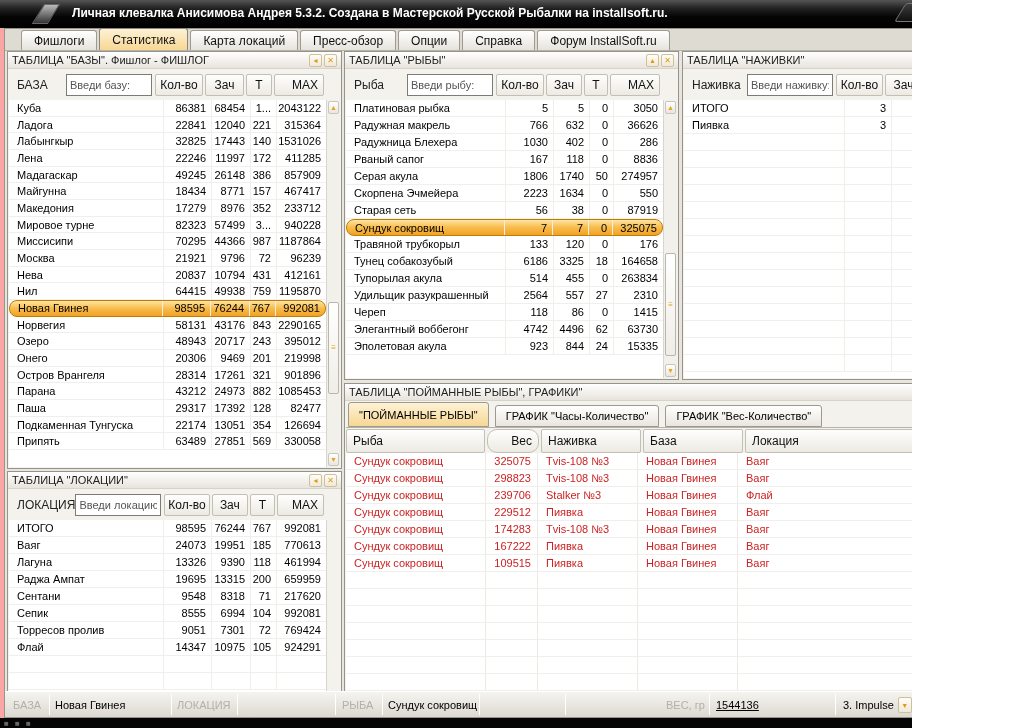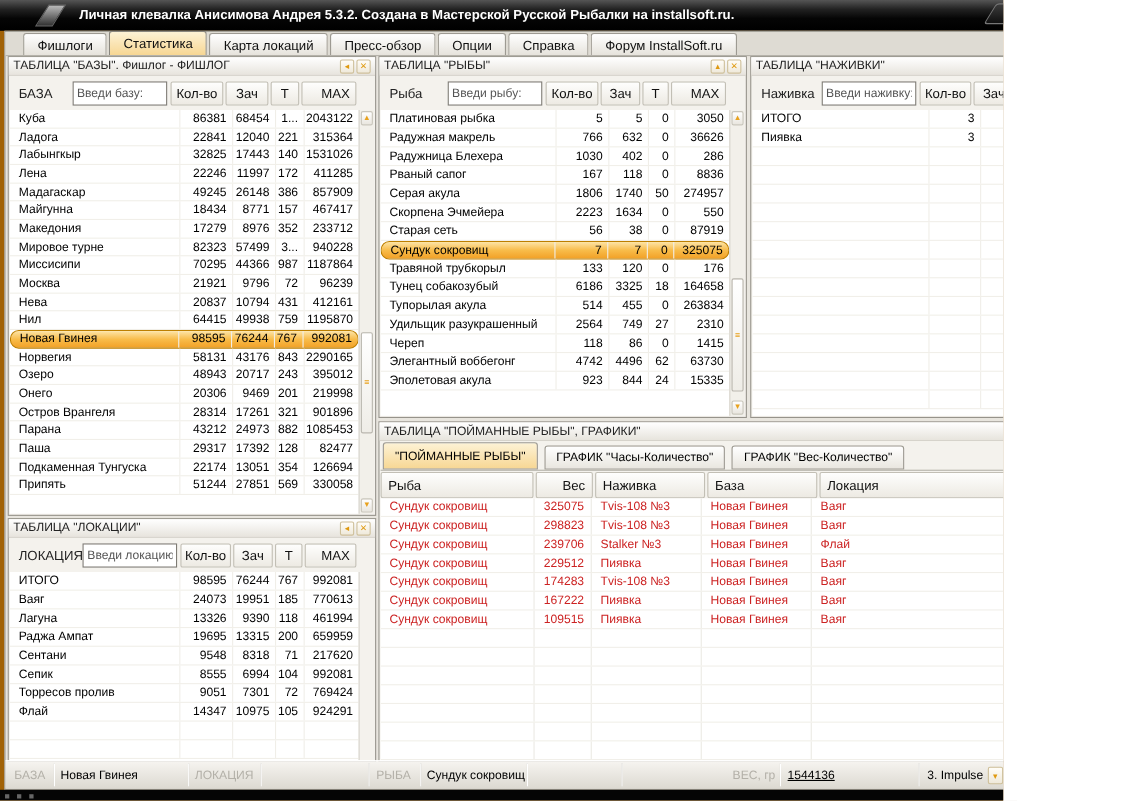--- a/index.html
+++ b/index.html
@@ -1,19 +1,19 @@
 <!DOCTYPE html>
 <html><head>
 <meta charset="utf-8">
 <style>
   * { margin:0; padding:0; box-sizing:border-box; }
   html,body { width:1024px; height:728px; }
   body { font-family:"Liberation Sans", sans-serif; }
 
-  .window { position:relative; width:912px; height:728px; background:#a16207; overflow:hidden; }
+  .window { position:relative; width:912px; height:728px; background:#fca5a5; overflow:hidden; }
 
   
   .titlebar { position:absolute; left:0; top:0; width:1024px; height:28px;
     background:linear-gradient(#555 0%, #222 30%, #050505 60%, #000 100%); }
   .titlebar .deco1 { position:absolute; left:38px; top:4px; width:16px; height:20px;
     background:linear-gradient(#bbb,#333); transform:skewX(-32deg); border:1px solid #666; }
   .title-text { position:absolute; left:72px; top:6px; color:#fff; font-size:12px; font-weight:bold; white-space:nowrap; }
   .win-btn { position:absolute; top:3px; height:19px; transform:skewX(-32deg); border-radius:3px;
     display:flex; align-items:center; justify-content:center; cursor:default; }
   .btn-min { left:900px; width:52px; background:linear-gradient(#3c3c3c,#101010); border:1px solid #777; }
@@ -87,21 +87,21 @@
   .ctabs { position:absolute; top:17px; left:1px; right:1px; height:26px; display:flex;
     align-items:flex-end; padding-left:2px; background:#f4f2ed; }
   .ctab { height:22px; padding:0 10px; margin-right:6px; font-size:11px; display:flex; align-items:center;
     background:linear-gradient(#ffffff,#e9e6df); border:1px solid #9d9a92; border-radius:3px 3px 0 0; cursor:default; }
   .ctab.active { background:linear-gradient(#fdf2d5,#f7d794); height:25px; }
   .cheads { position:absolute; top:43px; left:1px; right:1px; height:26px; display:flex;
     align-items:center; border-top:1px solid #b5b2aa; background:#f4f2ed; }
   .chead2 { height:24px; margin-right:2px; background:linear-gradient(#fefefd,#edeae3);
     border:1px solid #c2bfb5; border-radius:2px; font-size:12px; color:#111;
     display:flex; align-items:center; padding:0 6px; }
-  .k0 { width:139px; } .k1 { width:52px; justify-content:flex-end; } .k2 { width:100px; }
+  .k0 { width:139px; } .k1 { width:52px; justify-content:flex-end;border-radius:10px; } .k2 { width:100px; }
   .k3 { width:100px; } .k4 { flex:1; }
   .caught-body { top:69px; --rh:17px; }
   .caught-body .trow { color:#cc2222; }
   .caught-body .cell { padding-left:8px; border-left:1px solid #eceae4; height:100%; display:flex; align-items:center; }
   .caught-body .cell.kc0 { width:139px; border-left:none; }
   .caught-body .cell.kc1 { width:52px; justify-content:flex-end; padding-right:6px; padding-left:0; }
   .caught-body .cell.kc2 { width:100px; } .caught-body .cell.kc3 { width:100px; }
   .caught-body .cell.kc4 { flex:1; }
 
   
@@ -313,21 +313,21 @@
           </div>
           <div class="trow">
             <span class="cell name">Подкаменная Тунгуска</span>
             <span class="cell num cw1">22174</span>
             <span class="cell num cw2">13051</span>
             <span class="cell num cw3">354</span>
             <span class="cell num cw4">126694</span>
           </div>
           <div class="trow">
             <span class="cell name">Припять</span>
-            <span class="cell num cw1">51244</span>
+            <span class="cell num cw1">63489</span>
             <span class="cell num cw2">27851</span>
             <span class="cell num cw3">569</span>
             <span class="cell num cw4">330058</span>
           </div>
         </div>
       <div class="vscroll">
         <div class="sarrow up">▲</div>
         <div class="sthumb" style="top:55%; height:25%;">
             <span>≡</span>
           </div>
@@ -530,21 +530,21 @@
           <div class="trow">
             <span class="cell name">Тупорылая акула</span>
             <span class="cell num cw1">514</span>
             <span class="cell num cw2">455</span>
             <span class="cell num cw3">0</span>
             <span class="cell num cw4">263834</span>
           </div>
           <div class="trow">
             <span class="cell name">Удильщик разукрашенный</span>
             <span class="cell num cw1">2564</span>
-            <span class="cell num cw2">749</span>
+            <span class="cell num cw2">557</span>
             <span class="cell num cw3">27</span>
             <span class="cell num cw4">2310</span>
           </div>
           <div class="trow">
             <span class="cell name">Череп</span>
             <span class="cell num cw1">118</span>
             <span class="cell num cw2">86</span>
             <span class="cell num cw3">0</span>
             <span class="cell num cw4">1415</span>
           </div>

